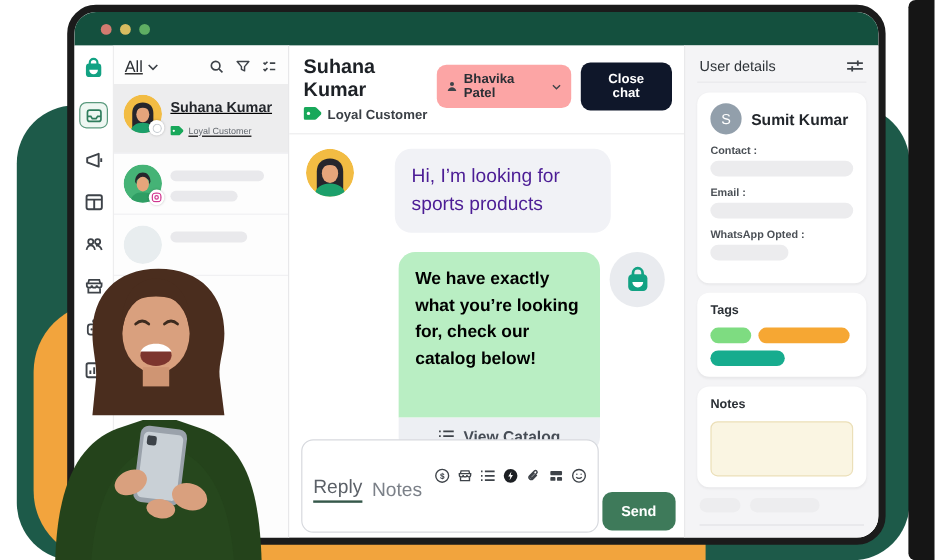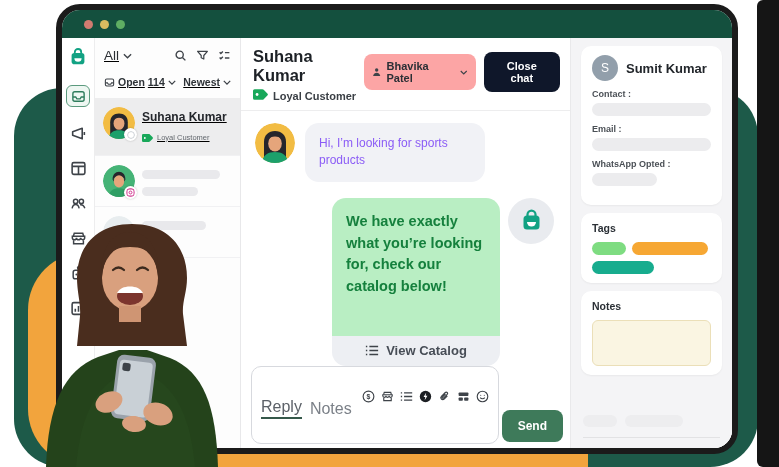--- a/index.html
+++ b/index.html
@@ -72,26 +72,26 @@
     align-items:center; gap:5px; font-size:11px; font-weight:bold; color:#2a2f35; cursor:pointer; }
   .assignee .person { width:10px; height:10px; }
   .assignee .chev { width:8px; height:5px; margin-left:2px; }
   .closebtn { background:#0f172a; color:#fff; font-size:11px; font-weight:bold;
     border:none; border-radius:8px; padding:8px 12px; cursor:pointer;
     font-family:"Liberation Sans", sans-serif; }
 
   .msgs { flex:1; padding:12px 12px 0 14px; }
   .msg-in { display:flex; gap:10px; align-items:flex-start; }
   .bubble-in { background:#f1f2f6; border-radius:14px; padding:12px 14px;
-    font-size:12px; line-height:1.45; color:#8b5cf6; max-width:180px; }
+    font-size:16px; line-height:1.45; color:#4c1d95; max-width:180px;margin-left:24px; }
   .msg-out { display:flex; justify-content:flex-end; align-items:flex-start;
     gap:8px; margin-top:16px; padding-right:4px; }
   .bubble-out { width:168px; border-radius:14px; overflow:hidden; }
   .bo-text { background:#b9eec3; padding:13px 14px 38px; font-size:14.5px;
-    line-height:1.5; font-weight:600; color:#15803d; }
+    line-height:1.5; font-weight:600; color:#000000; }
   .bo-action { background:#edeff3; height:30px; display:flex; align-items:center;
     justify-content:center; gap:7px; font-size:13px; font-weight:bold; color:#474d56; cursor:pointer; }
   .bo-action .icn { width:14px; height:11px; }
   .badge-bag { width:46px; height:46px; border-radius:50%; background:#e9ebef;
     display:flex; align-items:center; justify-content:center; flex:none; }
   .badge-bag svg { width:25px; height:25px; }
 
   .composer { position:absolute; left:10px; bottom:4px; width:248px; height:78px;
     background:#fff; border:1.5px solid #d7d9de; border-radius:10px; padding:7px 9px; }
   .comp-top { display:flex; align-items:center; }
@@ -244,45 +244,20 @@
             <span class="icn">
               <svg viewBox="0 0 16 16" fill="none" stroke="currentColor" stroke-width="1.7">
                   <path d="M2 4l1.5 1.5L6 3"></path>
                   <path d="M8.5 4.5H14"></path>
                   <path d="M2 10.5L3.5 12 6 9.5"></path>
                   <path d="M8.5 11H14"></path>
                 </svg>
             </span>
           </span>
         </div>
-        <div class="cl-sub">
-          <span class="icn">
-            <svg viewBox="0 0 16 16" fill="none" stroke="currentColor" stroke-width="1.6">
-                <rect x="2" y="3" width="12" height="10" rx="2"></rect>
-                <path d="M2 8.5h3l1.3 2h3.4l1.3-2h3"></path>
-              </svg>
-          </span>
-          <span style="display:flex;align-items:center;gap:3px;">
-            <span>Open</span>
-            <span>114</span>
-            <span class="icn chev">
-              <svg viewBox="0 0 10 6" fill="none" stroke="currentColor" stroke-width="1.6">
-                  <path d="M1 1l4 4 4-4"></path>
-                </svg>
-            </span>
-          </span>
-          <span class="cl-sub-right">
-            <span>Newest</span>
-            <span class="icn chev">
-              <svg viewBox="0 0 10 6" fill="none" stroke="currentColor" stroke-width="1.6">
-                  <path d="M1 1l4 4 4-4"></path>
-                </svg>
-            </span>
-          </span>
-        </div>
 
         <div class="cl-item sel">
           <span class="avatar">
             <svg width="32" height="32" viewBox="0 0 40 40">
                 <circle cx="20" cy="20" r="20" fill="#f2bc43"></circle>
                 <path d="M9 36V19c0-7 4.5-11 11-11s11 4 11 11v17z" fill="#26262c"></path>
                 <ellipse cx="20" cy="20.5" rx="6.8" ry="8" fill="#e5a57b"></ellipse>
                 <path d="M13 17c.6-4.5 3.2-6.8 7-6.8s6.4 2.3 7 6.8c-1.8-2.6-3.8-3.6-7-3.6s-5.2 1-7 3.6z" fill="#26262c"></path>
                 <path d="M6.5 40c1.5-8 6.5-11 13.5-11s12 3 13.5 11z" fill="#1ca06b"></path>
               </svg>
@@ -462,20 +437,31 @@
                   </svg>
               </span>
             </span>
           </div>
           <div class="comp-input"></div>
         </div>
         <button class="sendbtn">Send</button>
       </div>
 
       <div class="rightpanel">
+        <div class="rp-head">
+          <span>User details</span>
+          <span class="icn">
+            <svg viewBox="0 0 16 12" fill="none" stroke="currentColor" stroke-width="1.6">
+                <path d="M1 3.5h14"></path>
+                <path d="M10.5 1.2v4.6"></path>
+                <path d="M1 8.5h14"></path>
+                <path d="M5.5 6.2v4.6"></path>
+              </svg>
+          </span>
+        </div>
 
         <div class="card">
           <div class="profile-row">
             <span class="pavatar">S</span>
             <span class="pname">Sumit Kumar</span>
           </div>
           <div class="fieldlabel">Contact :</div>
           <div class="fieldbar"></div>
           <div class="fieldlabel">Email :</div>
           <div class="fieldbar"></div>

